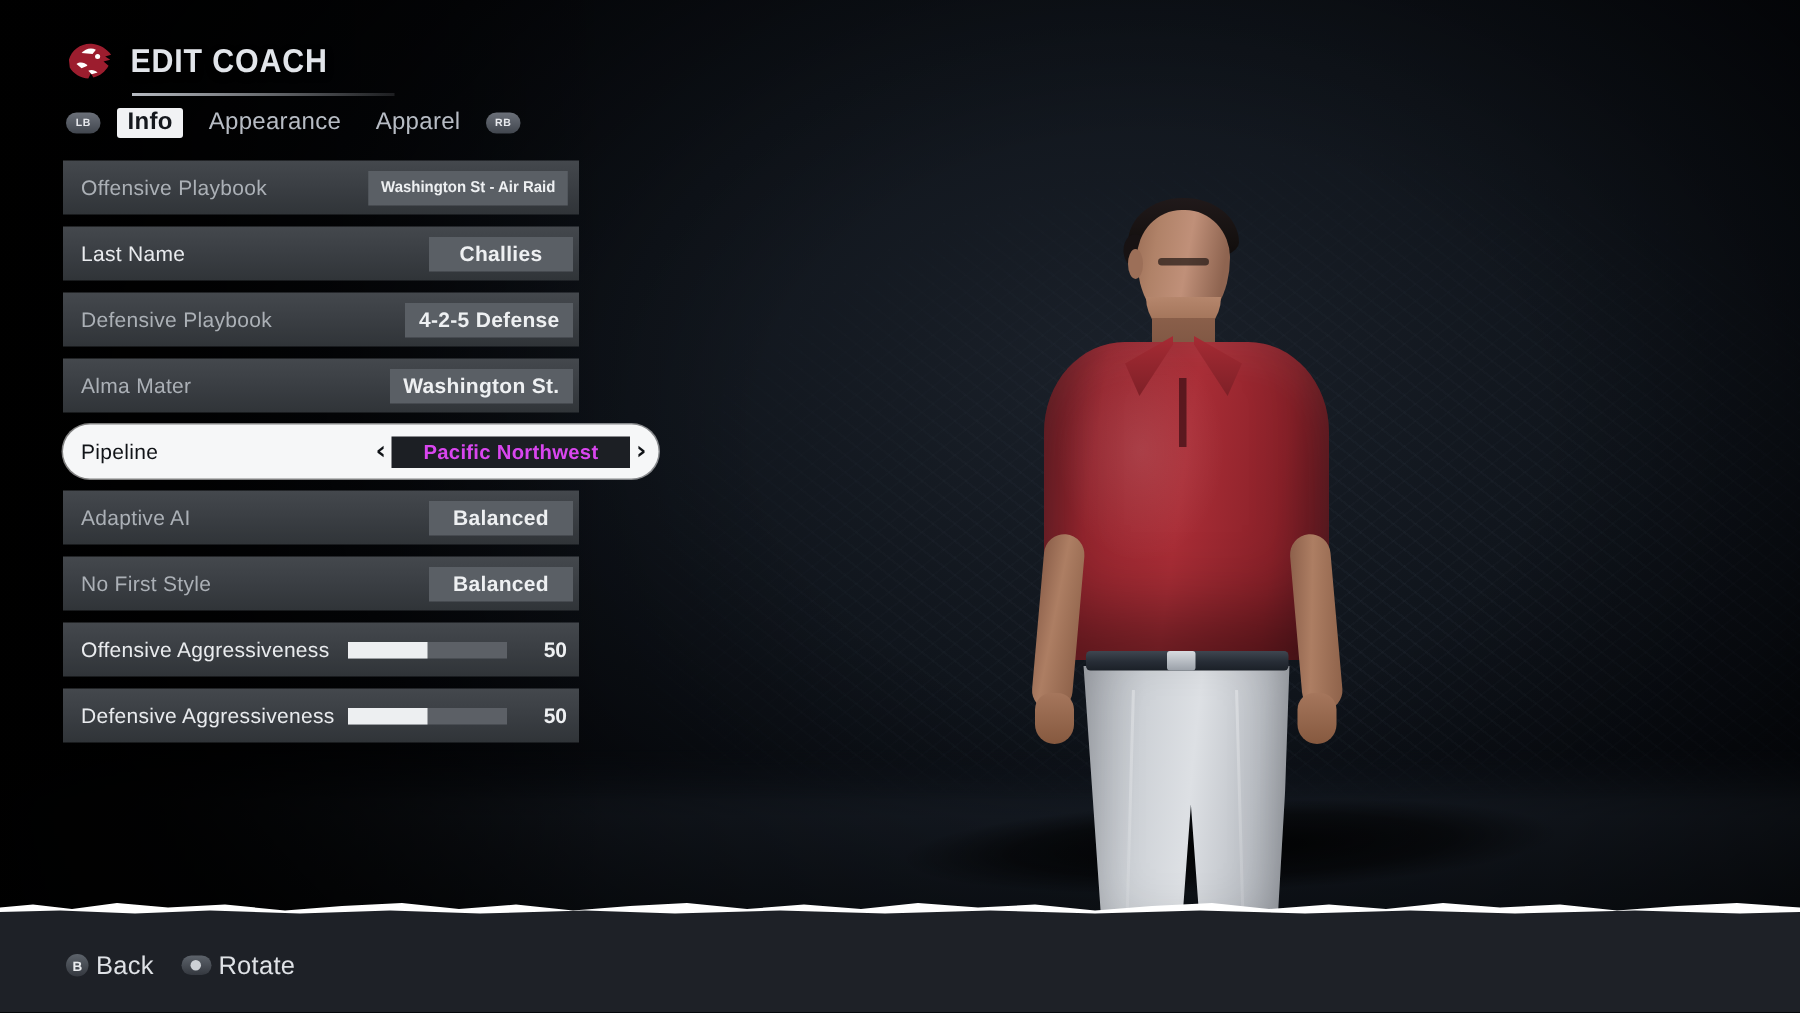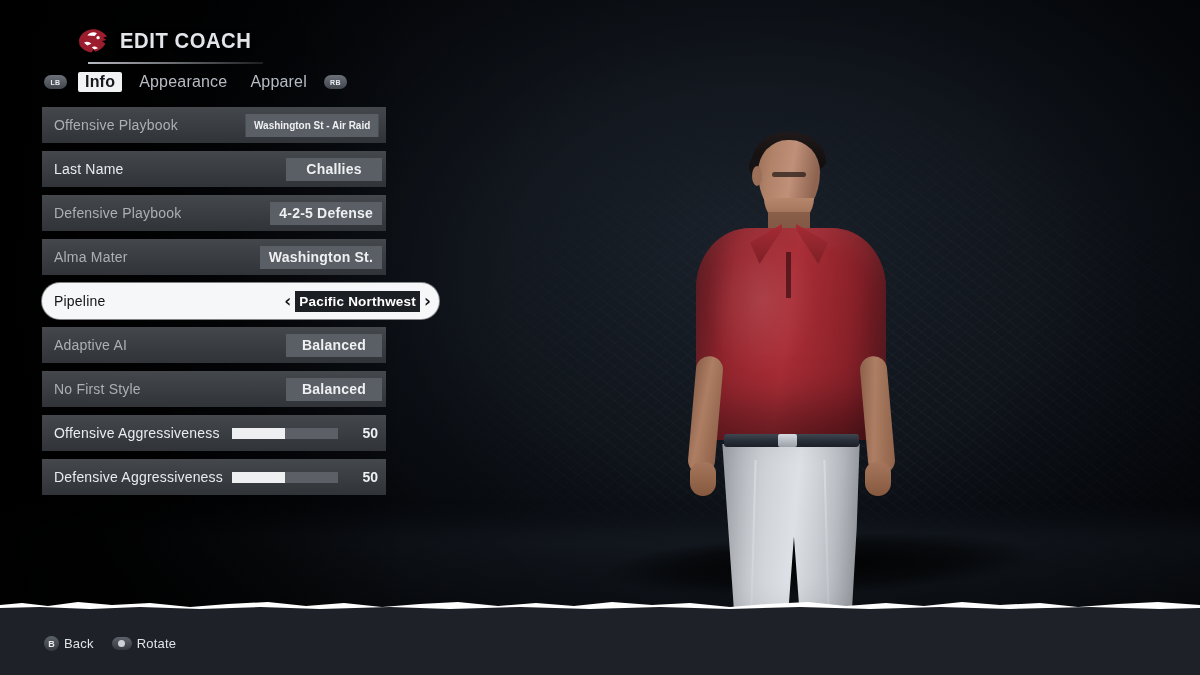--- a/index.html
+++ b/index.html
@@ -160,21 +160,21 @@
   .m-shoe-r { left:166px; transform:rotate(5deg); }
   .m-sole-l, .m-sole-r {
     position:absolute; top:545px; width:56px; height:7px; border-radius:4px;
     background:#10131a;
   }
   .m-sole-l { left:61px; transform:rotate(-5deg); }
   .m-sole-r { left:165px; transform:rotate(5deg); }
 
   
   .header { position:absolute; left:42px; top:24px; }
-  .title-row { display:flex; align-items:center; gap:9px;justify-content:flex-end; }
+  .title-row { display:flex; align-items:center; gap:9px; }
   .logo { width:36px; height:34px; flex:0 0 36px; }
   .page-title {
     font-size:22px; font-weight:700; letter-spacing:.6px;
     color:#e2e5ea;
     font-family:"Liberation Sans Narrow","Liberation Sans", sans-serif;
     transform:scaleX(.92); transform-origin:left center;
     text-shadow:0 2px 5px rgba(0,0,0,.85);
   }
   .title-rule {
     width:175px; height:2px; margin:4px 0 0 46px;
@@ -230,22 +230,22 @@
 
   
   .row.selected {
     background:#f6f7f8;
     width:397px;
     box-shadow:0 0 0 1px rgba(255,255,255,.5);
     border-radius:18px;
   }
   .row.selected .row-label { color:#111418; }
   .row.selected .pill {
-    background:#1c1f24; color:#ffffff; min-width:0; height:21px;
-    font-size:13.5px; padding:0 4px;
+    background:#1c1f24; color:#d946ef; min-width:0; height:21px;
+    font-size:13.5px; padding:0 21px;
   }
   .chev {
     color:#101317; font-size:17px; font-weight:700; line-height:1;
     padding:0 4px; user-select:none;
     font-family:"DejaVu Sans", sans-serif;
   }
 
   
   .slider-wrap { display:flex; align-items:center; gap:14px; }
   .track {
@@ -284,21 +284,21 @@
   .stick-glyph {
     width:20px; height:13px; border-radius:7px;
     background:linear-gradient(180deg,#5d636b 0%, #34383f 100%);
     display:flex; align-items:center; justify-content:center;
   }
   .stick-glyph i {
     width:7px; height:7px; border-radius:50%;
     background:#cdd1d6; display:block;
   }
   .hint-label {
-    font-size:13px; color:#dfe2e6;
+    font-size:17px; color:#dfe2e6;
     font-family:"Liberation Sans Narrow","Liberation Sans", sans-serif;
     letter-spacing:.2px;
   }
 </style>
 </head>
 <body>
 
 <div id="screen">
 
   <div class="bg-base"></div>

